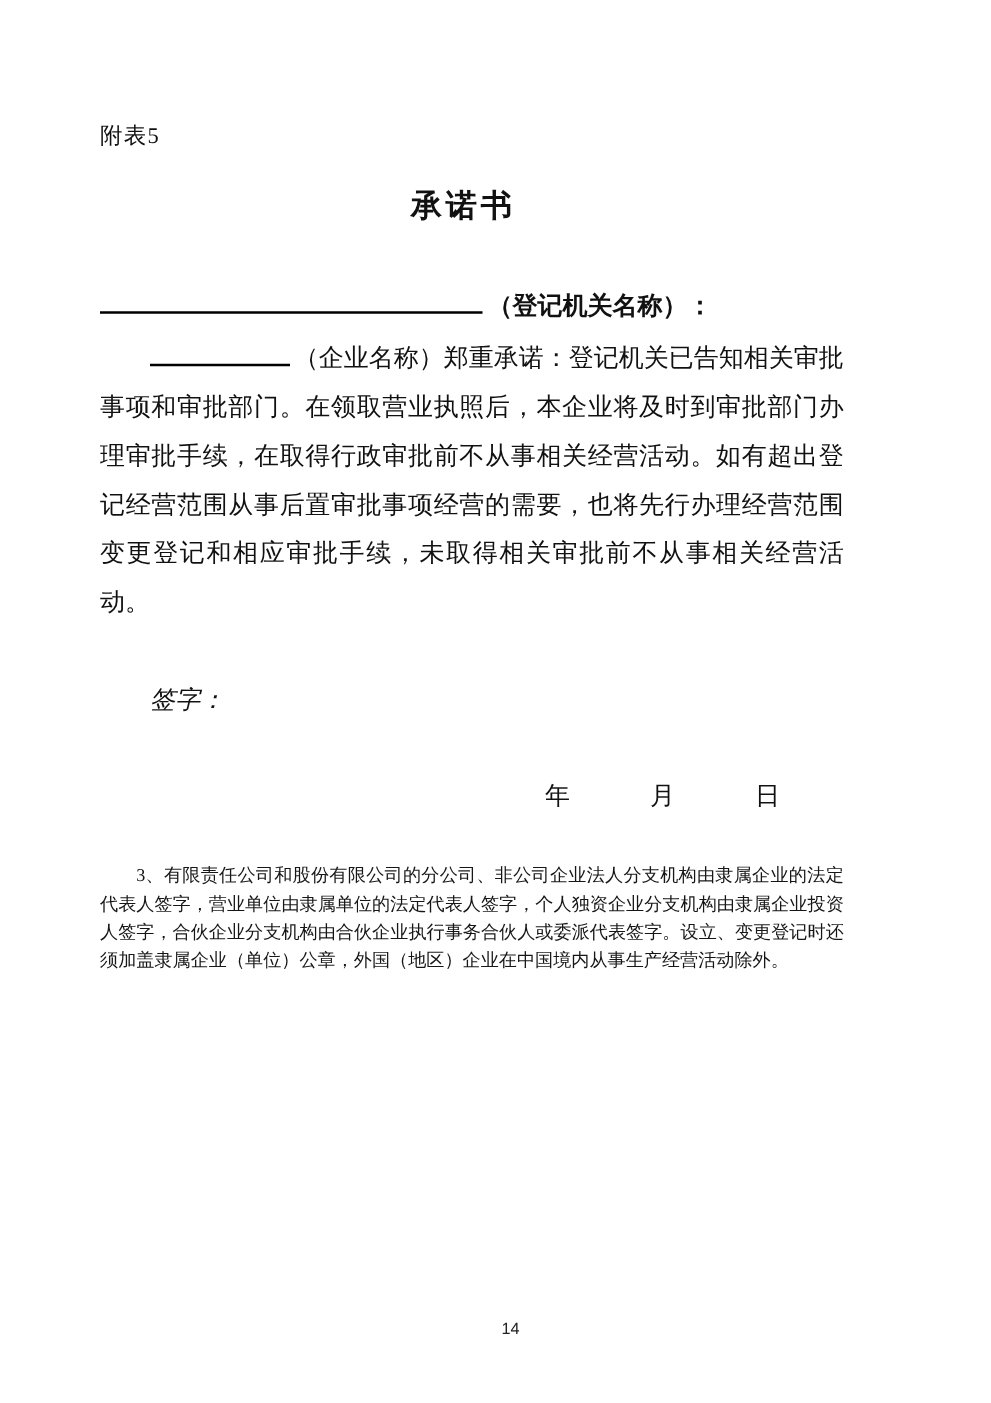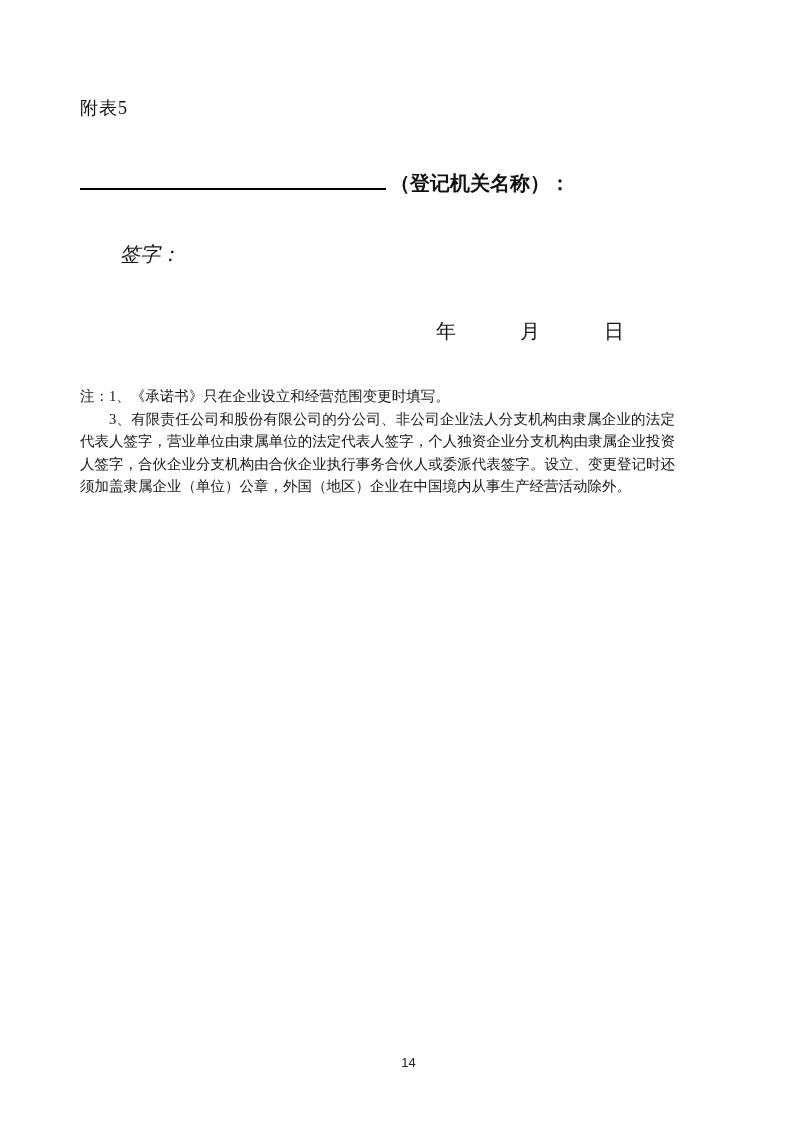--- a/index.html
+++ b/index.html
@@ -80,35 +80,38 @@
     color: #222;
   }
 </style>
 </head>
 <body>
 
 <div class="page">
 
   <div class="attachment-label">附表5</div>
 
+  <h1 class="doc-title">承诺书</h1>
 
   <div class="registry-line">
     <span class="blank blank-long"></span><span>（登记机关名称）：</span>
   </div>
 
+  <p class="body-para first-para indent">
+    <span class="blank blank-short"></span><span>（企业名称）郑重承诺：登记机关已告知相关审批事项和审批部门。在领取营业执照后，本企业将及时到审批部门办理审批手续，在取得行政审批前不从事相关经营活动。如有超出登记经营范围从事后置审批事项经营的需要，也将先行办理经营范围变更登记和相应审批手续，未取得相关审批前不从事相关经营活动。</span>
+  </p>
 
 
   <div class="signature-line indent">签字：</div>
 
   <div class="date-line">
     <span>年</span>
     <span>月</span>
     <span>日</span>
   </div>
 
   <div class="notes">
-    <p class="note">注：1、《承诺书》只在企业设立和经营范围变更时填写。</p>
     <p class="note note-indent">3、有限责任公司和股份有限公司的分公司、非公司企业法人分支机构由隶属企业的法定代表人签字，营业单位由隶属单位的法定代表人签字，个人独资企业分支机构由隶属企业投资人签字，合伙企业分支机构由合伙企业执行事务合伙人或委派代表签字。设立、变更登记时还须加盖隶属企业（单位）公章，外国（地区）企业在中国境内从事生产经营活动除外。</p>
   </div>
 
   <div class="page-number">14</div>
 
 </div>
 
 </body></html>

